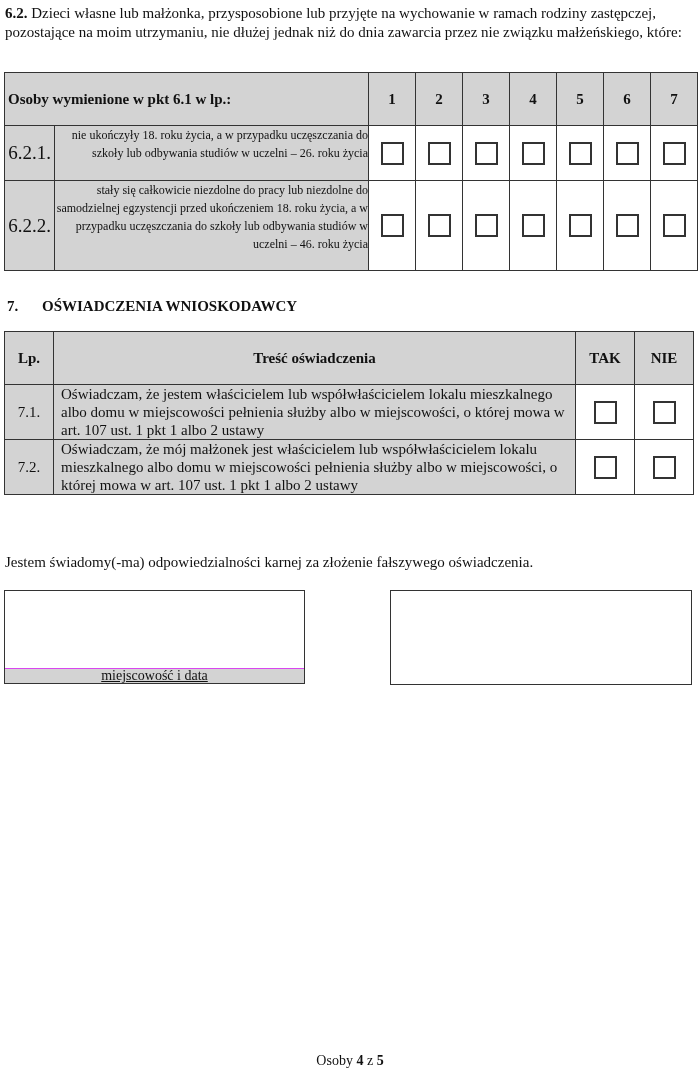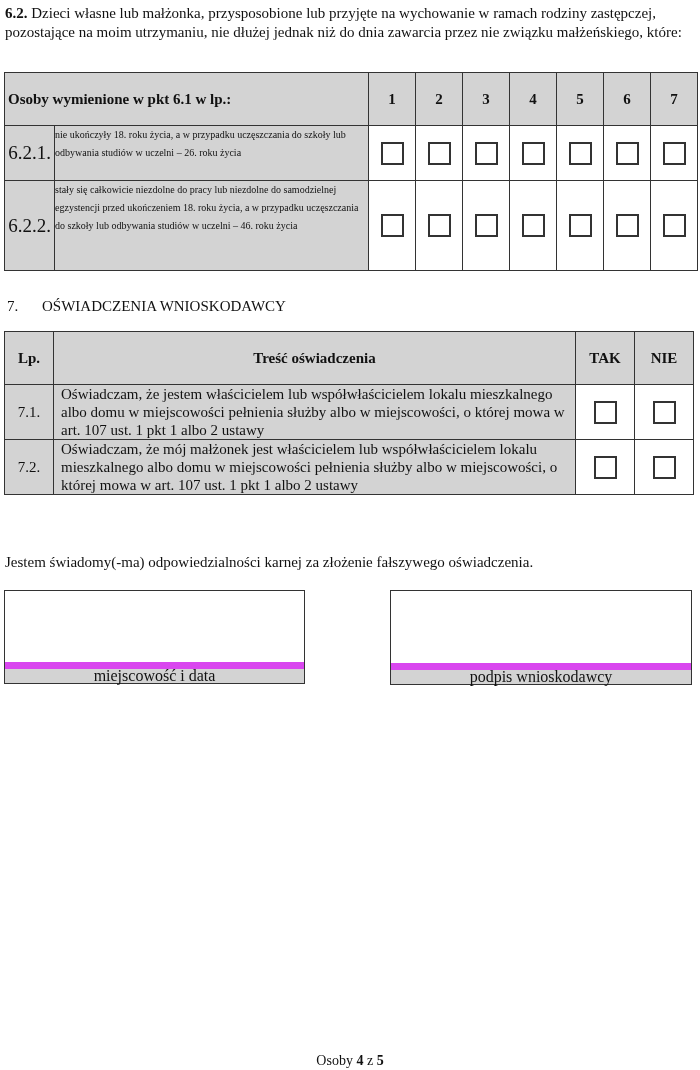--- a/index.html
+++ b/index.html
@@ -17,33 +17,33 @@
 
   table { border-collapse: collapse; position: absolute; }
   td, th { border: 1px solid #333; padding: 0; }
 
   
   #t62 { left: 4px; top: 72px; width: 694px; }
   #t62 .hdr { height: 53px; background: #d3d3d3; font-weight: bold; }
   #t62 .hdr-label { text-align: left; padding-left: 3px; font-size: 15px; }
   #t62 .num { width: 46px; text-align: center; font-size: 15px; }
   #t62 .lp { width: 49px; background: #d3d3d3; text-align: center; font-size: 19px; }
-  #t62 .desc { background: #d3d3d3; line-height: 18px; font-size: 10px; text-align: left; vertical-align: top; }
+  #t62 .desc { background: #d3d3d3; line-height: 18px; font-size: 12px; text-align: right; vertical-align: top; }
   #t62 .cb-cell { background: #fff; text-align: center; vertical-align: middle; }
   #t62 tr.r1 { height: 55px; }
   #t62 tr.r2 { height: 90px; }
 
   .cb {
     display: inline-block; width: 23px; height: 23px;
     border: 2px solid #333; box-sizing: border-box; background: #fff;
     cursor: pointer; vertical-align: middle;
   }
 
   .section-title {
-    position: absolute; left: 7px; top: 298px; font-weight: normal; font-size: 15px;
+    position: absolute; left: 7px; top: 298px; font-weight: bold; font-size: 15px;
   }
   .section-title .num { display: inline-block; width: 35px; }
 
   
   #t7 { left: 4px; top: 331px; width: 690px; }
   #t7 .hdr { height: 53px; background: #d3d3d3; font-weight: bold; text-align: center; }
   #t7 .lp { width: 48px; background: #d3d3d3; text-align: center; }
   #t7 .desc { background: #d3d3d3; padding-left: 7px; line-height: 18px; text-align: left; }
   #t7 .tak { width: 58px; }
   #t7 .nie { width: 58px; }
@@ -53,22 +53,22 @@
   .statement {
     position: absolute; left: 5px; top: 554px; font-size: 15px;
   }
 
   .sigbox {
     position: absolute; border: 1px solid #333; background: #fff; box-sizing: border-box;
   }
   .sigbox .area { position: absolute; left: 0; right: 0; top: 0; bottom: 14px; cursor: text; }
   .sigbox .caption {
     position: absolute; left: 0; right: 0; bottom: 0; height: 14px;
-    background: #d3d3d3; border-top: 7px solid #d946ef;
-    font-size: 16px; text-align: center; line-height: 14px;
+    background: #d3d3d3; border-top: 1px solid #d946ef;
+    font-size: 14px; text-align: center; line-height: 14px; text-decoration: underline;
   }
   #sig-left { left: 4px; top: 590px; width: 301px; height: 94px; }
   #sig-right { left: 390px; top: 590px; width: 302px; height: 95px; }
 
   .footer {
     position: absolute; left: 0; width: 700px; top: 1053px; text-align: center; font-size: 14px;
   }
 </style>
 </head>
 <body>
@@ -139,16 +139,15 @@
 
 <div class="statement">Jestem świadomy(-ma) odpowiedzialności karnej za złożenie fałszywego oświadczenia.</div>
 
 <div class="sigbox" id="sig-left">
   <div class="area"></div>
   <div class="caption">miejscowość i data</div>
 </div>
 
 <div class="sigbox" id="sig-right">
   <div class="area"></div>
-  <div class="caption">podpis wnioskodawcy</div>
 </div>
 
 <div class="footer"><span>Osoby </span><b>4</b><span> z </span><b>5</b></div>
 
 </body></html>

